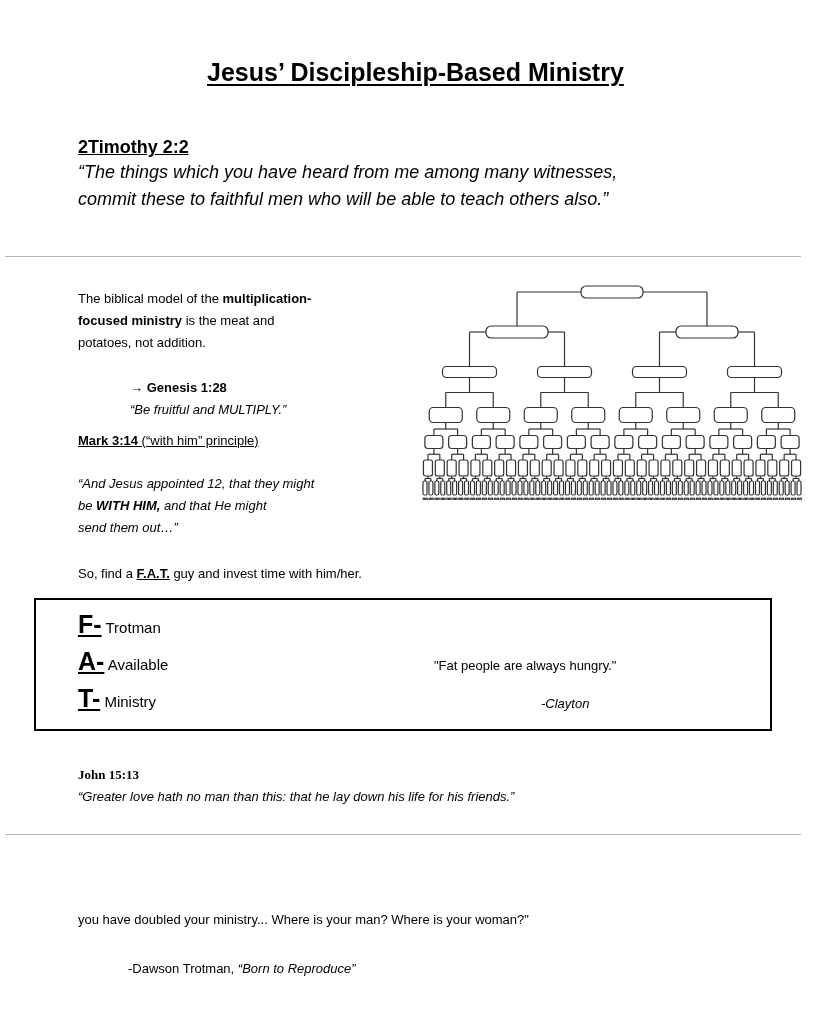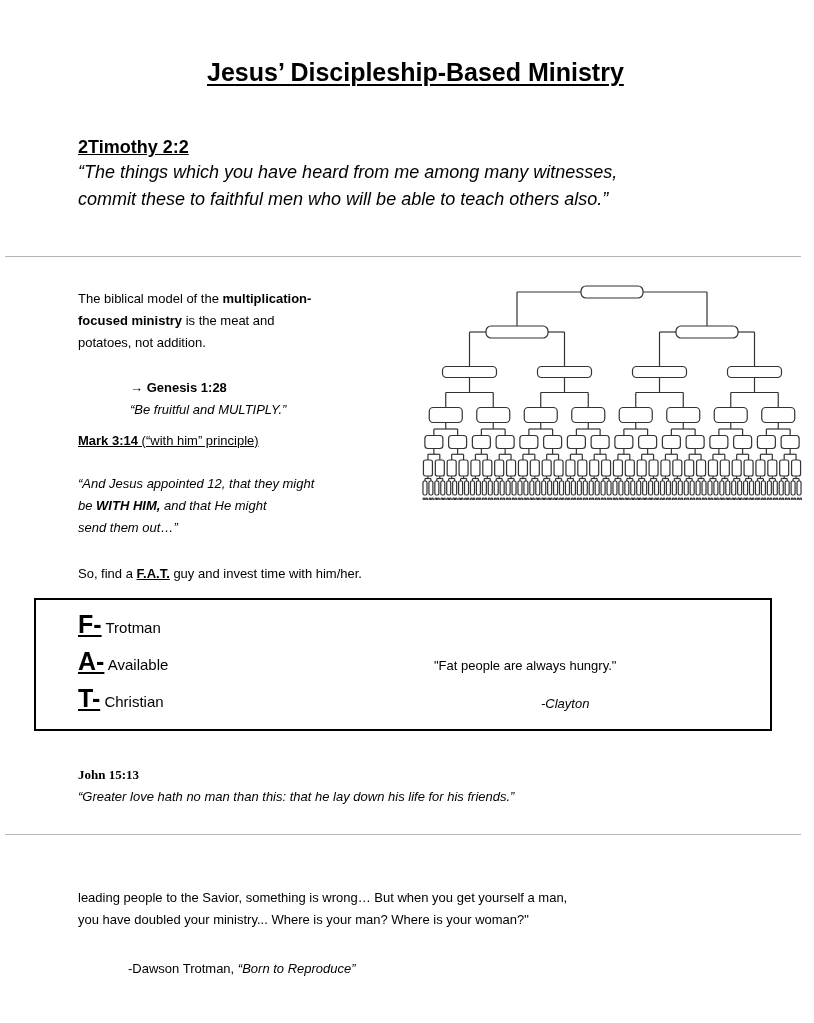--- a/index.html
+++ b/index.html
@@ -575,30 +575,30 @@
 <div class="abs fat-row" style="left:78px;top:610px;">
   <span class="fat-letter">F-</span>
   <span>Trotman</span>
 </div>
 <div class="abs fat-row" style="left:78px;top:647px;">
   <span class="fat-letter">A-</span>
   <span>Available</span>
 </div>
 <div class="abs fat-row" style="left:78px;top:684px;">
   <span class="fat-letter">T-</span>
-  <span>Christian</span>
+  <span>Ministry</span>
 </div>
 <div class="abs body-txt" style="left:434px;top:655px;">"Fat people are always hungry."</div>
 <div class="abs body-txt" style="left:541px;top:693px;font-style:italic;">-Clayton</div>
 
 <div class="abs body-txt" style="left:78px;top:764px;font-weight:bold;font-family:Liberation Serif, serif;">John 15:13</div>
 <div class="abs body-txt" style="left:78px;top:786px;font-style:italic;">“Greater love hath no man than this: that he lay down his life for his friends.”</div>
 
 <div class="abs hr" style="top:834px;"></div>
 
 <div class="abs body-txt" style="left:78px;top:865px;">
   <br>
-  <span>leading people to the Savior, something is wrong… But when you get yourself a man,</span><br>
+  <br>
   <span>you have doubled your ministry... Where is your man? Where is your woman?"</span>
 </div>
 <div class="abs body-txt" style="left:128px;top:958px;">
   <span>-Dawson Trotman, </span><i>“Born to Reproduce”</i>
 </div>
 
 </body></html>

